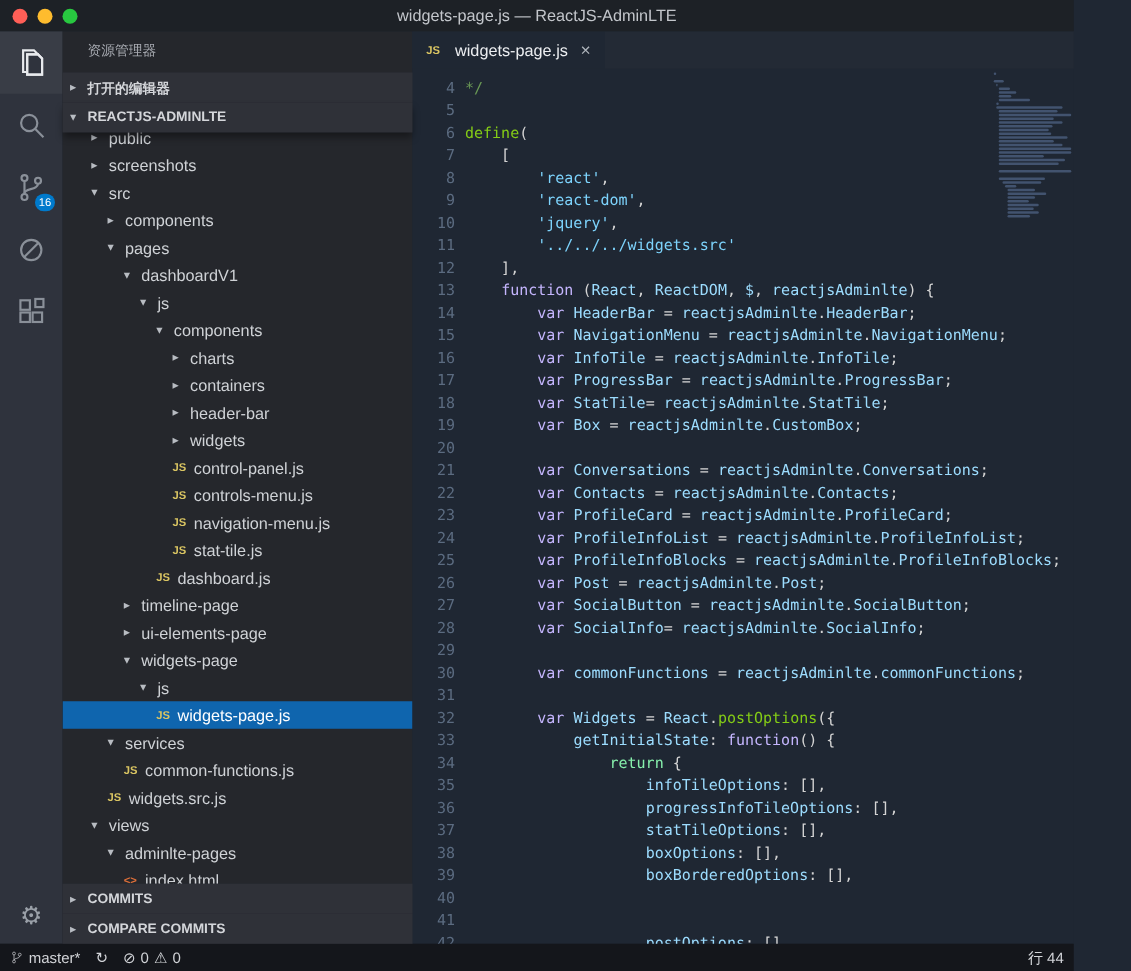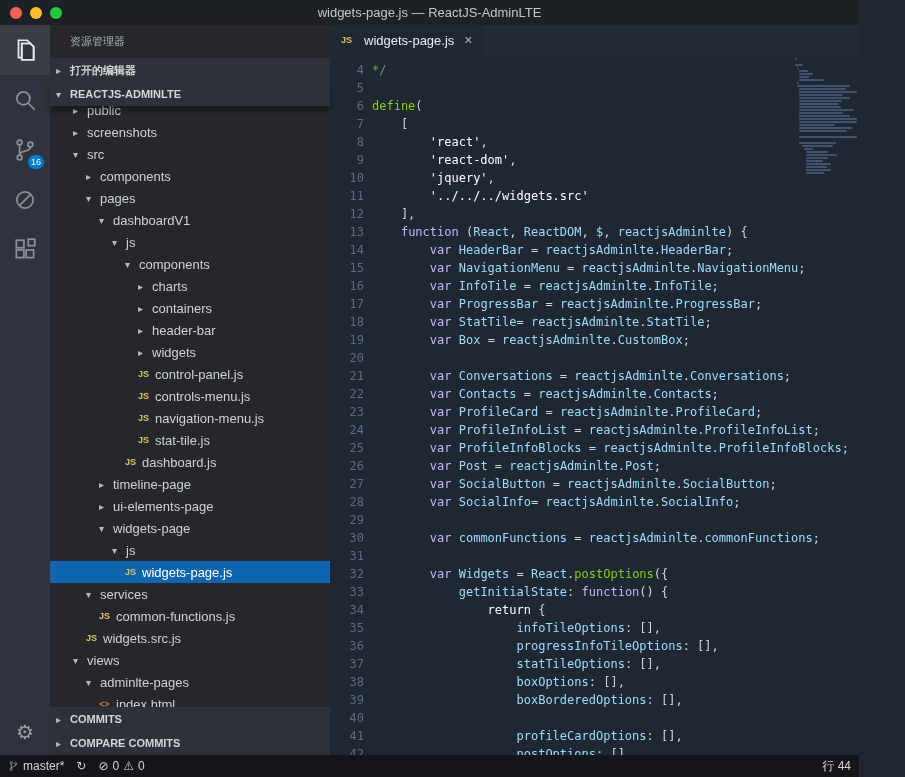--- a/index.html
+++ b/index.html
@@ -47,21 +47,21 @@
   
   .editor { flex:1; display:flex; flex-direction:column; min-width:0; background:#1f2733; }
   .tabbar { height:30px; background:#232a35; display:flex; flex:0 0 30px; }
   .tab { background:#1f2733; display:flex; align-items:center; padding:0 11px; font-size:13px; color:#eceef1; }
   .tab .fbadge { width:auto; margin-right:6px; }
   .tab-close { margin-left:10px; color:#aeb4bb; font-size:14px; cursor:pointer; }
   .code-wrap { flex:1; position:relative; overflow:hidden; padding-top:6px; }
   .code-line { display:flex; height:18px; line-height:18px; font-family:"DejaVu Sans Mono",monospace; font-size:12px; }
   .ln { width:34px; flex:0 0 34px; text-align:right; color:#5b6b80; user-select:none; }
   .lc { padding-left:8px; white-space:pre; color:#d4d4d4; }
-  .tk-str{color:#ffffff}.tk-kw{color:#c4b5fd}.tk-ctl{color:#ffffff}
+  .tk-str{color:#7dd3fc}.tk-kw{color:#c4b5fd}.tk-ctl{color:#86efac}
   .tk-fn{color:#84cc16}.tk-id{color:#9cdcfe}.tk-com{color:#6a9955}
   .minimap { position:absolute; top:3px; right:2px; width:62px; }
   .mm-bar { height:2px; margin-bottom:1px; background:#6d89b8; opacity:0.45; border-radius:1px; }
 
   
   .statusbar { height:22px; background:#14161b; flex:0 0 22px; display:flex; align-items:center;
     font-size:12px; color:#d2d4d8; padding:0 8px; }
   .sb-item { display:flex; align-items:center; margin-right:12px; gap:4px; cursor:pointer; }
   .sb-item svg { stroke:#d2d4d8; fill:none; stroke-width:1.2; }
   .sb-right { margin-left:auto; display:flex; align-items:center; }
@@ -452,21 +452,20 @@
           </div>
           <div class="code-line">
             <span class="ln">39</span>
             <span class="lc">                    <span class="tk-id">boxBorderedOptions</span>: [],</span>
           </div>
           <div class="code-line">
             <span class="ln">40</span>
           </div>
           <div class="code-line">
             <span class="ln">41</span>
-            <span class="lc">                    <span class="tk-id">profileCardOptions</span>: [],</span>
           </div>
           <div class="code-line">
             <span class="ln">42</span>
             <span class="lc">                    <span class="tk-id">postOptions</span>: [],</span>
           </div>
         </div>
     </div>
   </div>
 
   <div class="statusbar">

